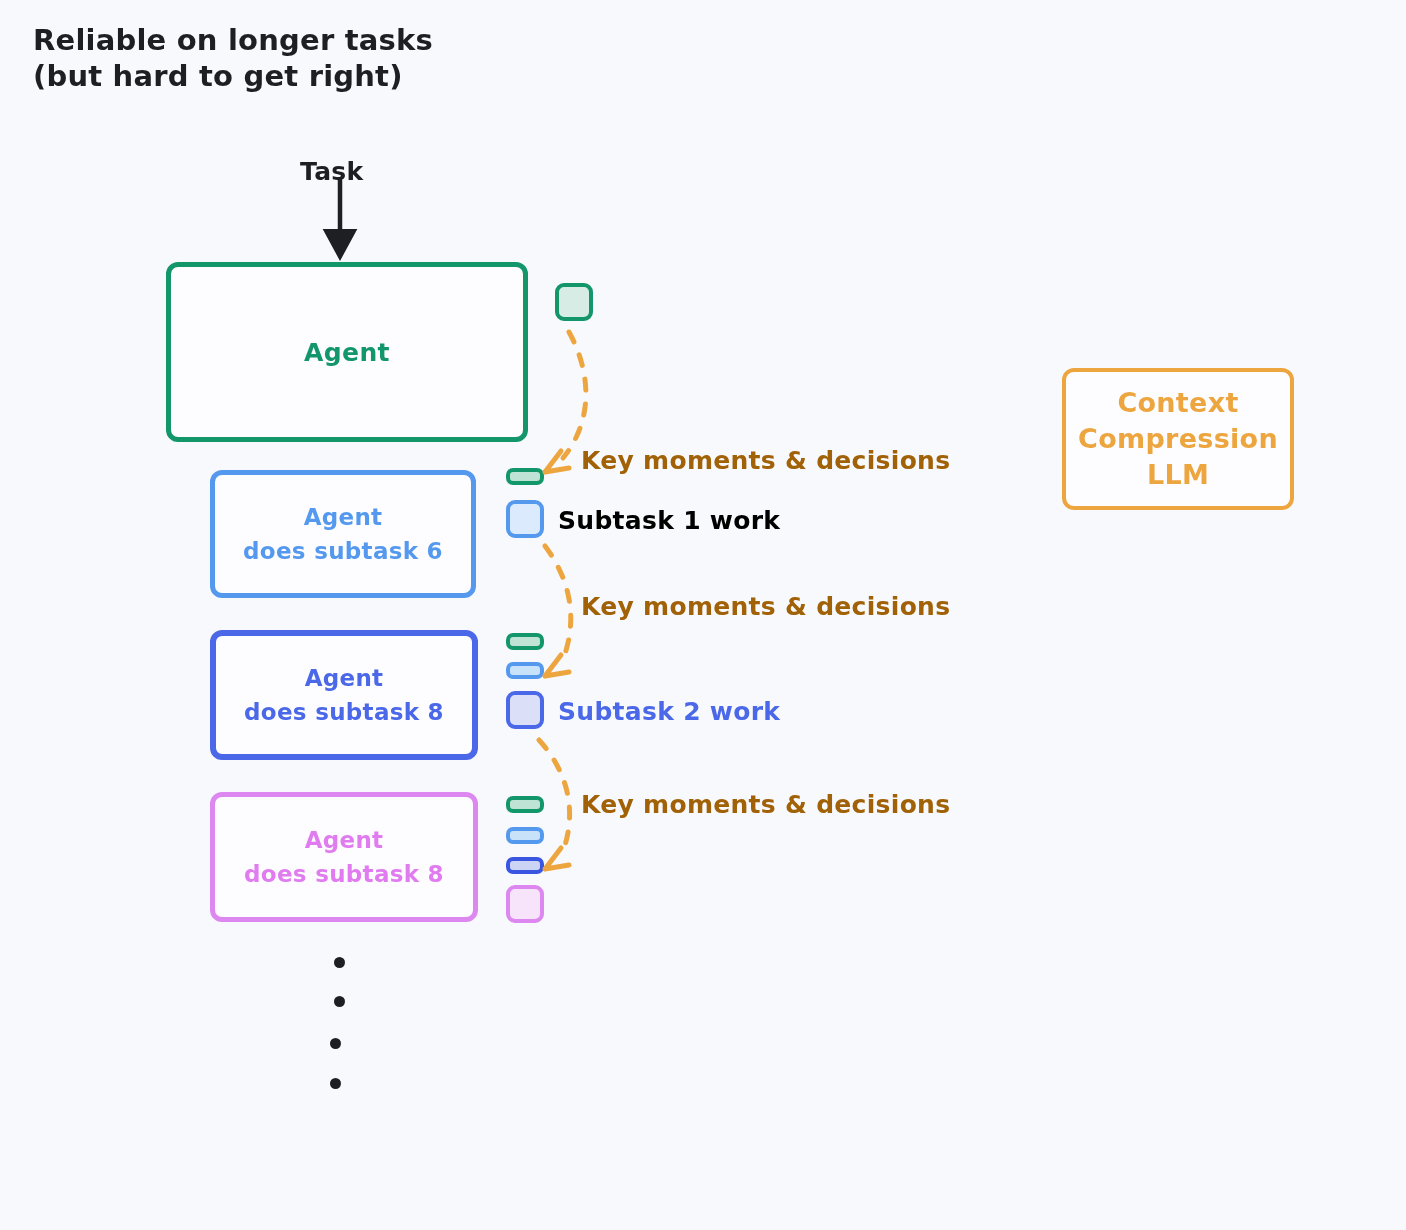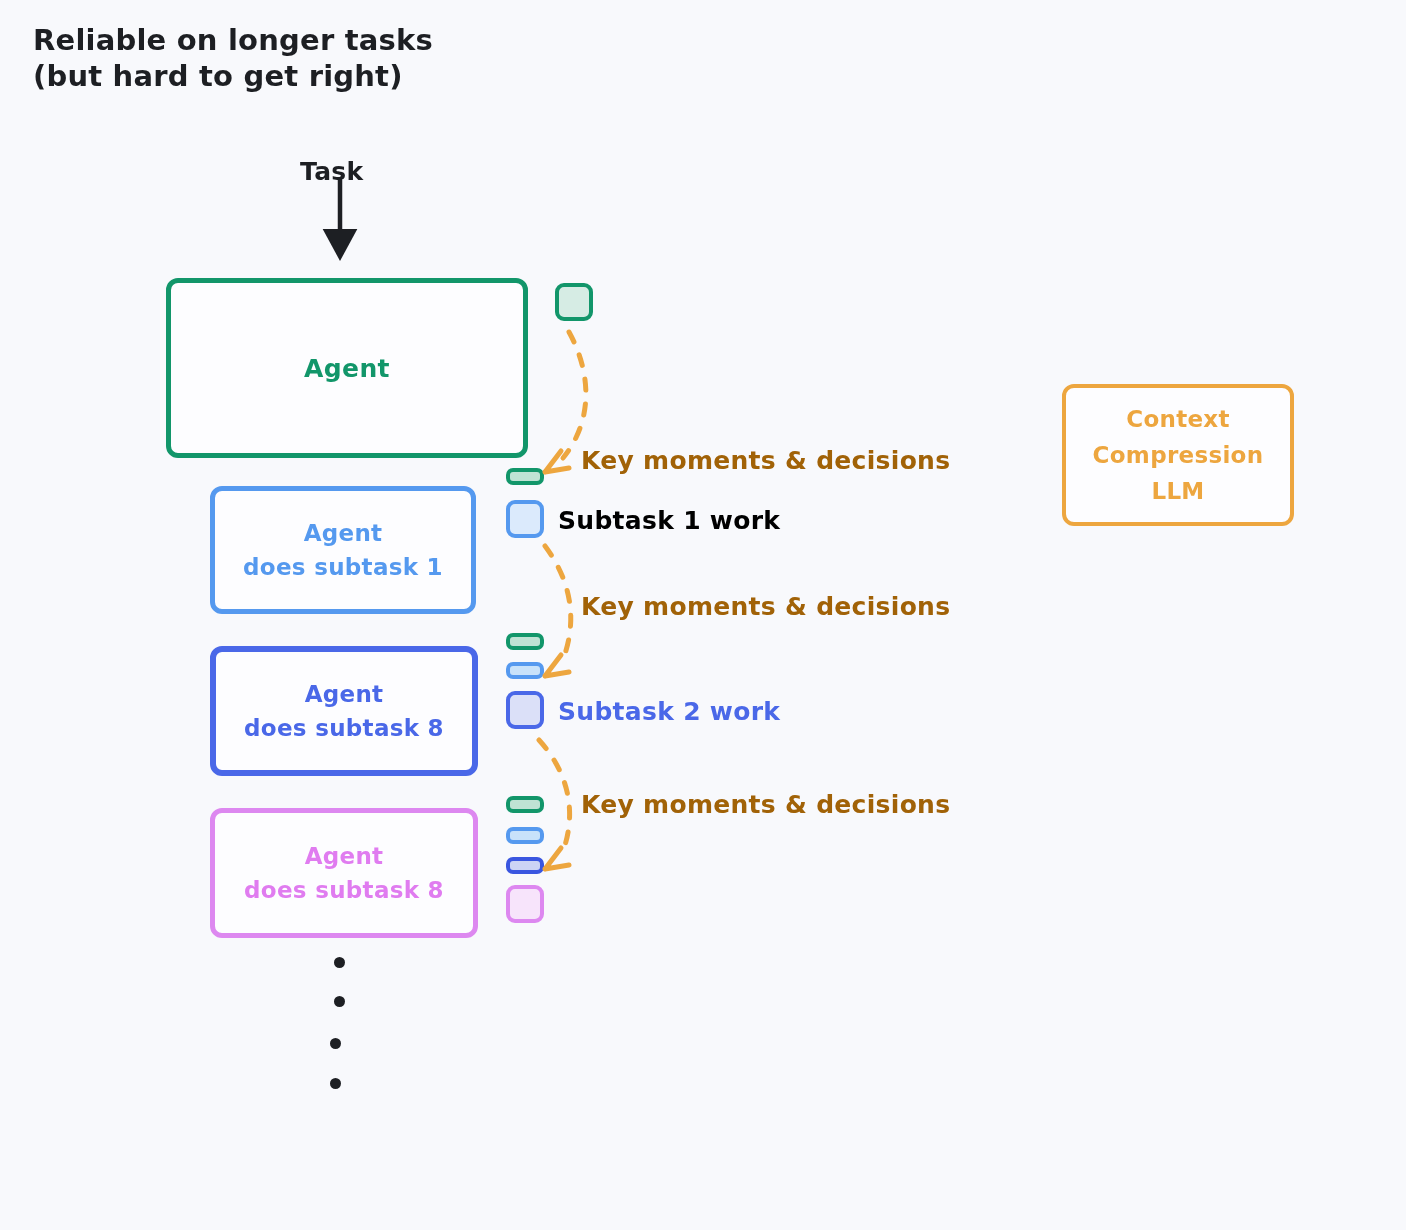--- a/index.html
+++ b/index.html
@@ -46,21 +46,20 @@
   
   .node {
     box-sizing: border-box;
     background: #fdfdff;
     display: flex;
     flex-direction: column;
     align-items: center;
     justify-content: center;
     text-align: center;
     border-style: solid;
-    margin-top: 16px;
   }
   .node .line {
     display: block;
     white-space: nowrap;
   }
 
   .node-root {
     left: 166px;
     top: 262px;
     width: 362px;
@@ -122,21 +121,21 @@
 
   .node-ccllm {
     left: 1062px;
     top: 368px;
     width: 232px;
     height: 142px;
     border-width: 4px;
     border-color: #eda63f;
     border-radius: 12px;
     color: #eda63f;
-    font-size: 23px;
+    font-size: 27px;
     font-weight: 700;
     letter-spacing: 0.3px;
     line-height: 36px;
   }
 
   
   .chip {
     box-sizing: border-box;
     border-style: solid;
   }
@@ -225,21 +224,21 @@
 (but hard to get right)</div>
 
   <div class="abs task-label">Task</div>
 
   <div class="abs node node-root">
     <span class="line">Agent</span>
   </div>
 
   <div class="abs node node-sub1">
     <span class="line">Agent</span>
-    <span class="line">does subtask 1</span>
+    <span class="line">does subtask 6</span>
   </div>
 
   <div class="abs node node-sub2">
     <span class="line">Agent</span>
     <span class="line">does subtask 8</span>
   </div>
 
   <div class="abs node node-sub3">
     <span class="line">Agent</span>
     <span class="line">does subtask 8</span>

